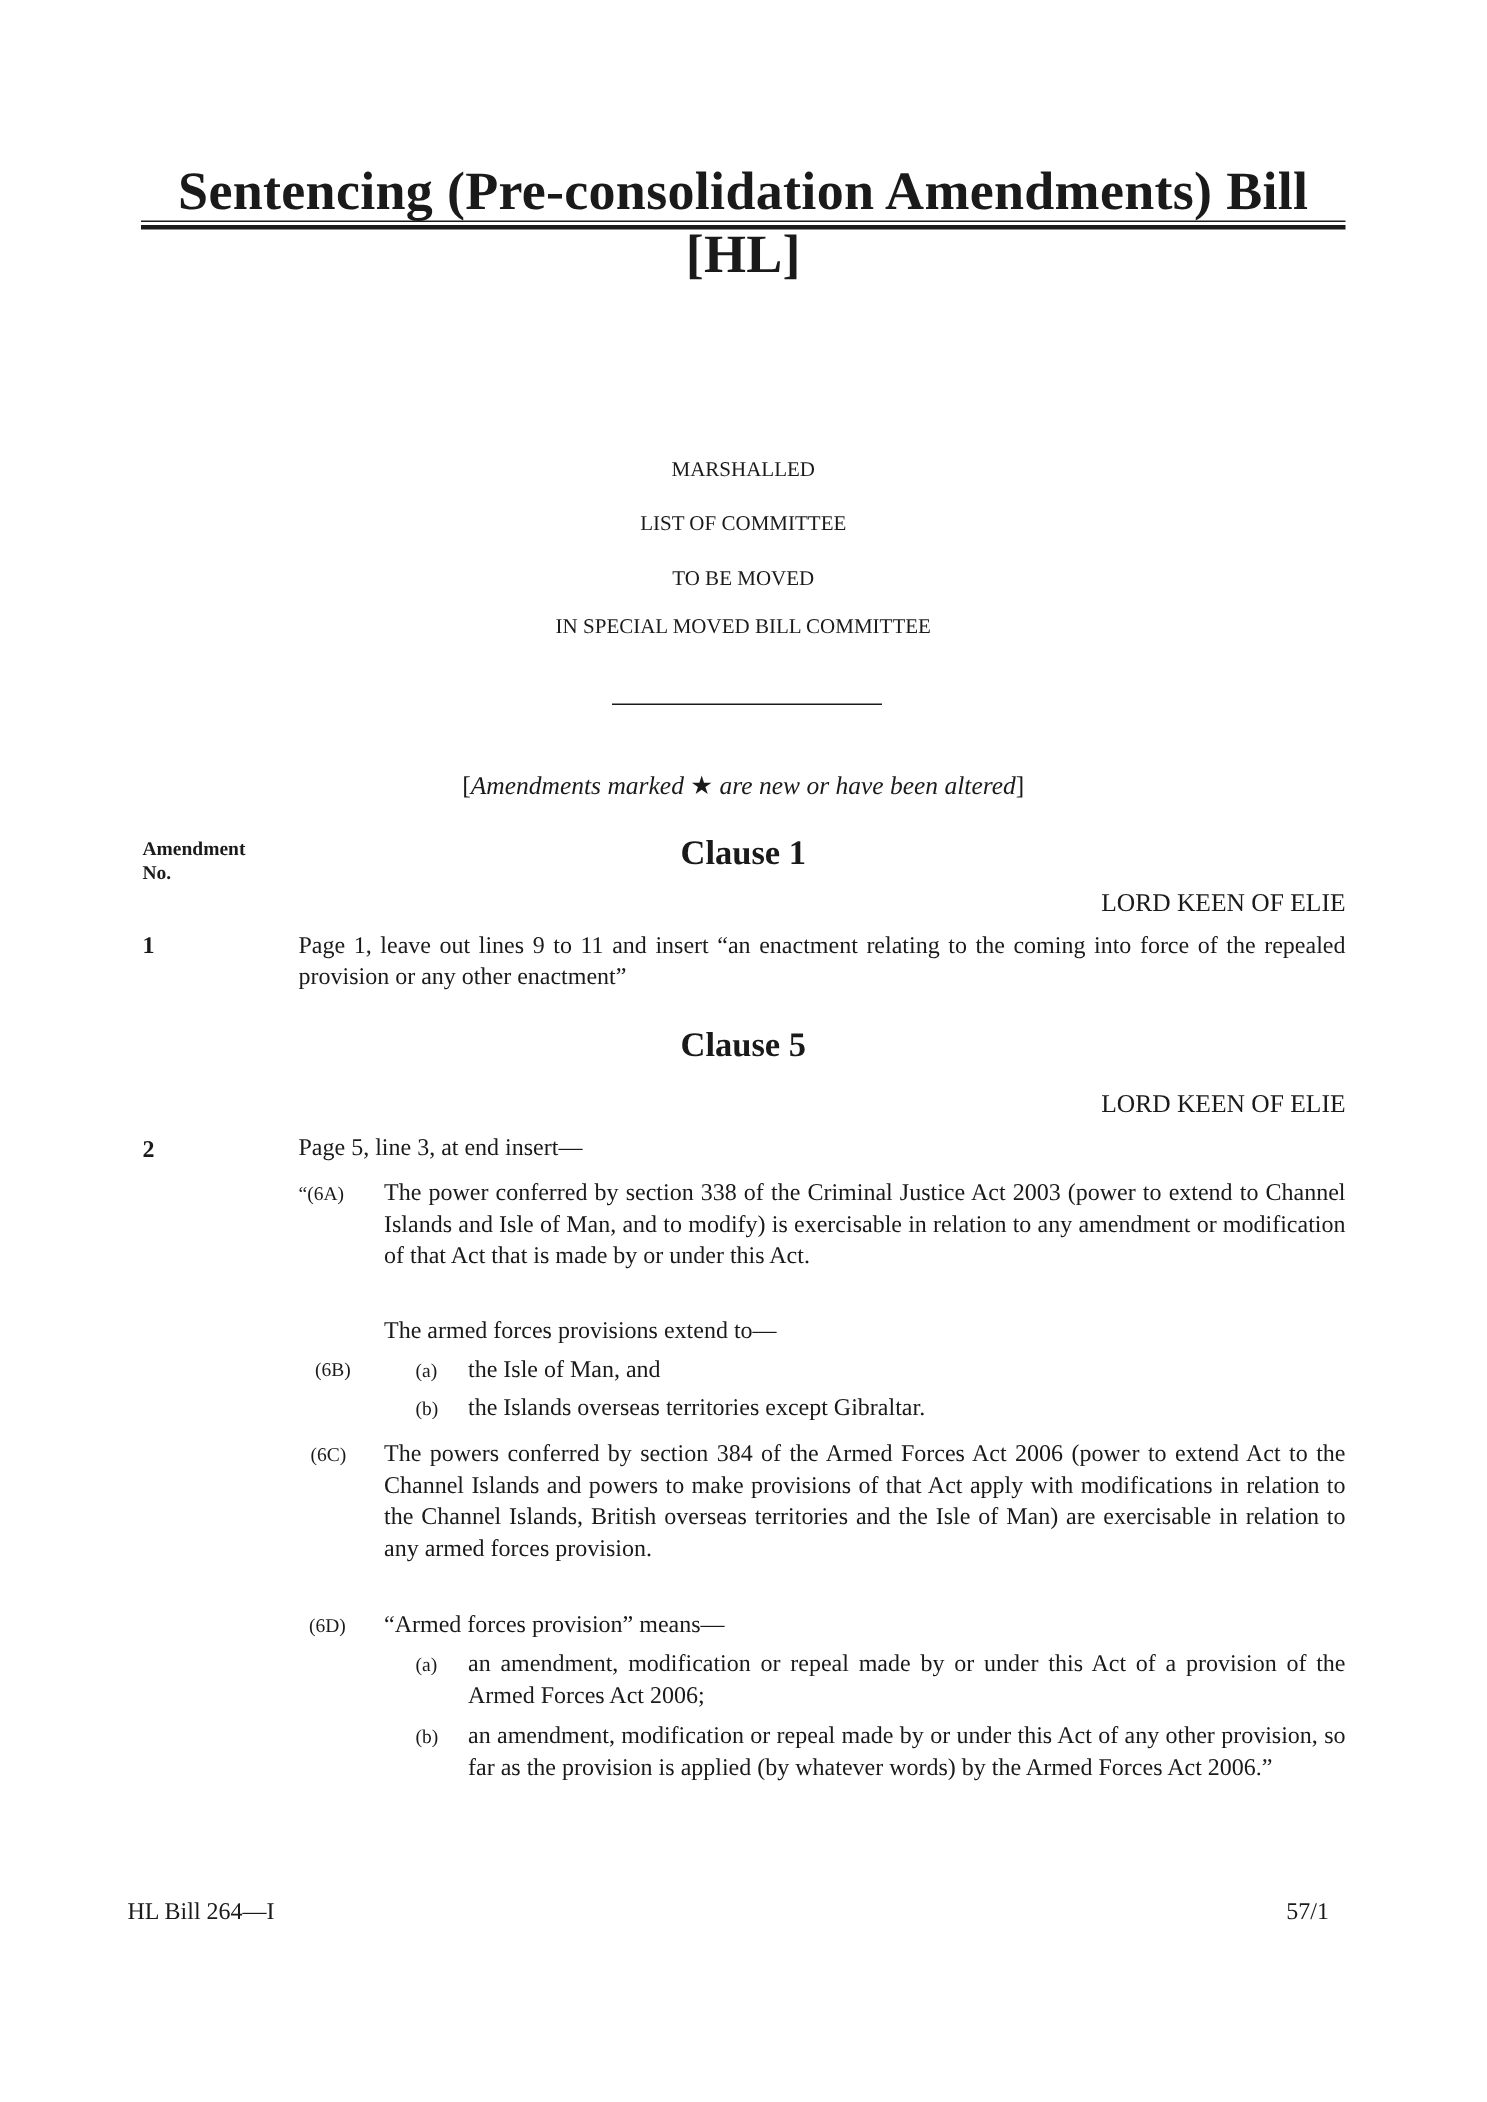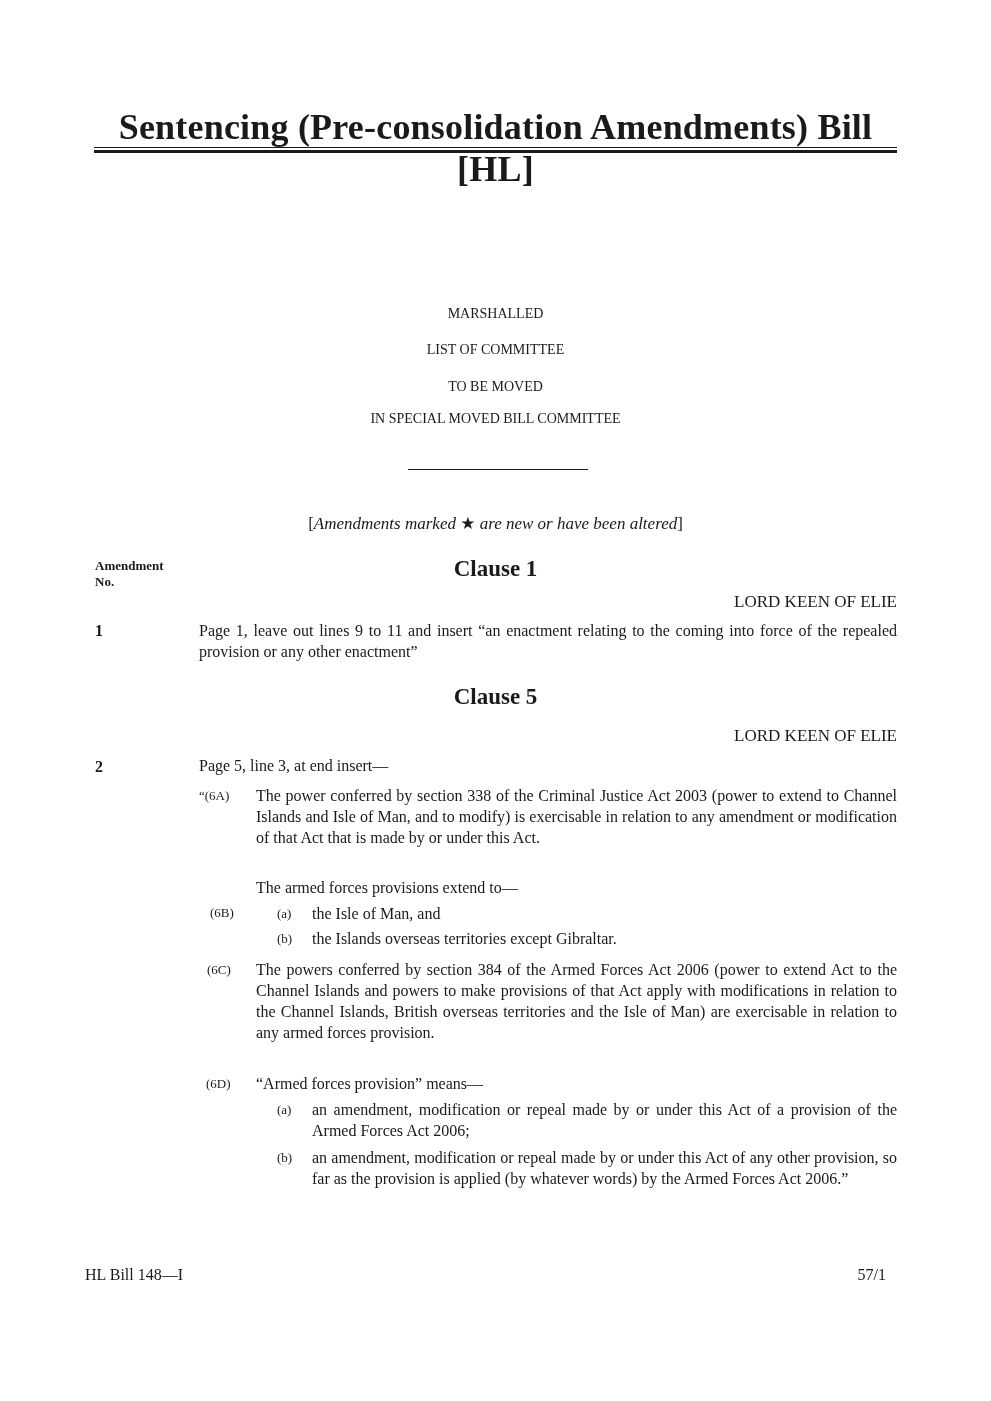--- a/index.html
+++ b/index.html
@@ -68,14 +68,14 @@
 <div class="abs label" style="left:207px; top:959px;">(6C)</div>
 <div class="abs para" style="left:256px; width:641px; top:959px;">The powers conferred by section 384 of the Armed Forces Act 2006 (power to extend Act to the Channel Islands and powers to make provisions of that Act apply with modifications in relation to the Channel Islands, British overseas territories and the Isle of Man) are exercisable in relation to any armed forces provision.</div>
 
 <div class="abs label" style="left:206px; top:1073px;">(6D)</div>
 <div class="abs para" style="left:256px; width:641px; top:1073px;">“Armed forces provision” means—</div>
 <div class="abs label" style="left:277px; top:1099px;">(a)</div>
 <div class="abs para" style="left:312px; width:585px; top:1099px;">an amendment, modification or repeal made by or under this Act of a provision of the Armed Forces Act 2006;</div>
 <div class="abs label" style="left:277px; top:1147px;">(b)</div>
 <div class="abs para" style="left:312px; width:585px; top:1147px;">an amendment, modification or repeal made by or under this Act of any other provision, so far as the provision is applied (by whatever words) by the Armed Forces Act 2006.”</div>
 
-<div class="abs footer" style="left:85px;">HL Bill 148—I</div>
+<div class="abs footer" style="left:85px;">HL Bill 264—I</div>
 <div class="abs footer" style="right:105px;">57/1</div>
 
 </body></html>

